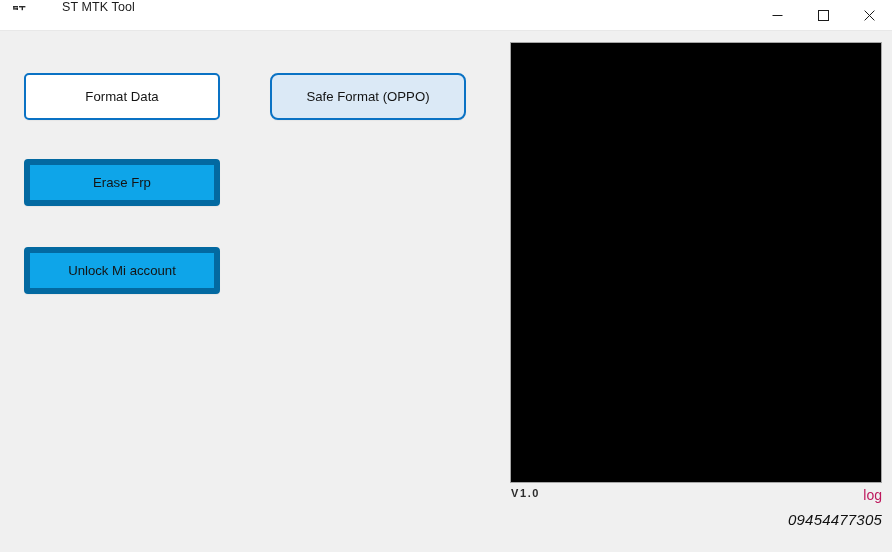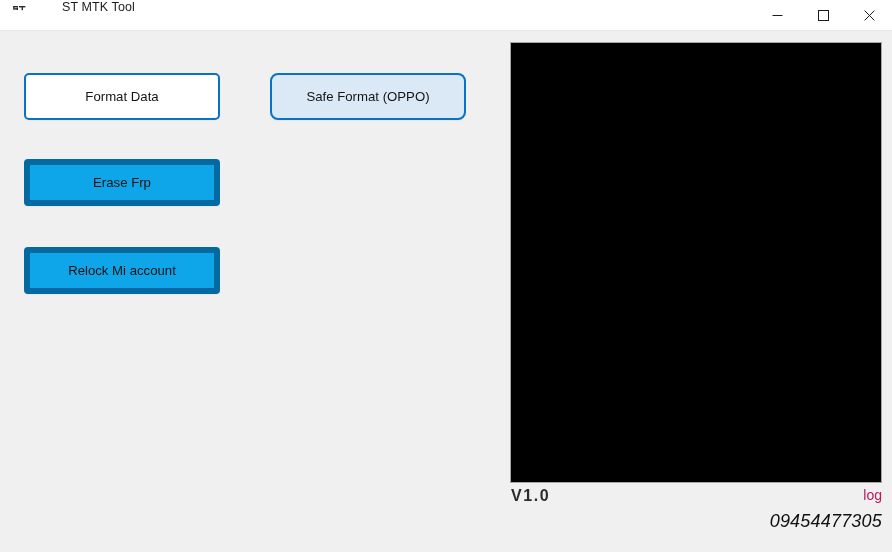--- a/index.html
+++ b/index.html
@@ -141,21 +141,21 @@
     padding: 3px 5px;
     white-space: pre-wrap;
     line-height: 1.35;
   }
 
   
   #version-label {
     position: absolute;
     left: 511px;
     top: 456px;
-    font-size: 16px;
+    font-size: 11px;
     font-weight: bold;
     letter-spacing: 1.6px;
     color: #2b2b2b;
   }
   #log-caption {
     position: absolute;
     left: 806px;
     top: 456px;
     width: 76px;
     text-align: right;
@@ -175,21 +175,21 @@
   #sig-name {
     display: block;
     font-size: 13.2px;
     font-style: italic;
     font-weight: bold;
     color: #111111;
     letter-spacing: 0.2px;
   }
   #sig-phone {
     display: block;
-    font-size: 18px;
+    font-size: 15px;
     font-style: italic;
     color: #111111;
     letter-spacing: 0.2px;
   }
 </style>
 </head>
 <body>
 
 <div id="app-window">
 
@@ -230,21 +230,21 @@
 
   <div id="body-area">
 
     <div class="action-btn accent-outline col-left row-1">Format Data</div>
 
     <div class="action-btn accent-filled col-right row-1">Safe Format (OPPO)</div>
 
     <div class="action-btn col-left row-2">Erase Frp</div>
 
 
-    <div class="action-btn col-left row-3">Relock Mi account</div>
+    <div class="action-btn col-left row-3">Unlock Mi account</div>
 
 
 
 
     <div id="log-panel">
       <div id="log-content"></div>
     </div>
 
     <div id="version-label">V1.0</div>
     <div id="log-caption">log</div>

